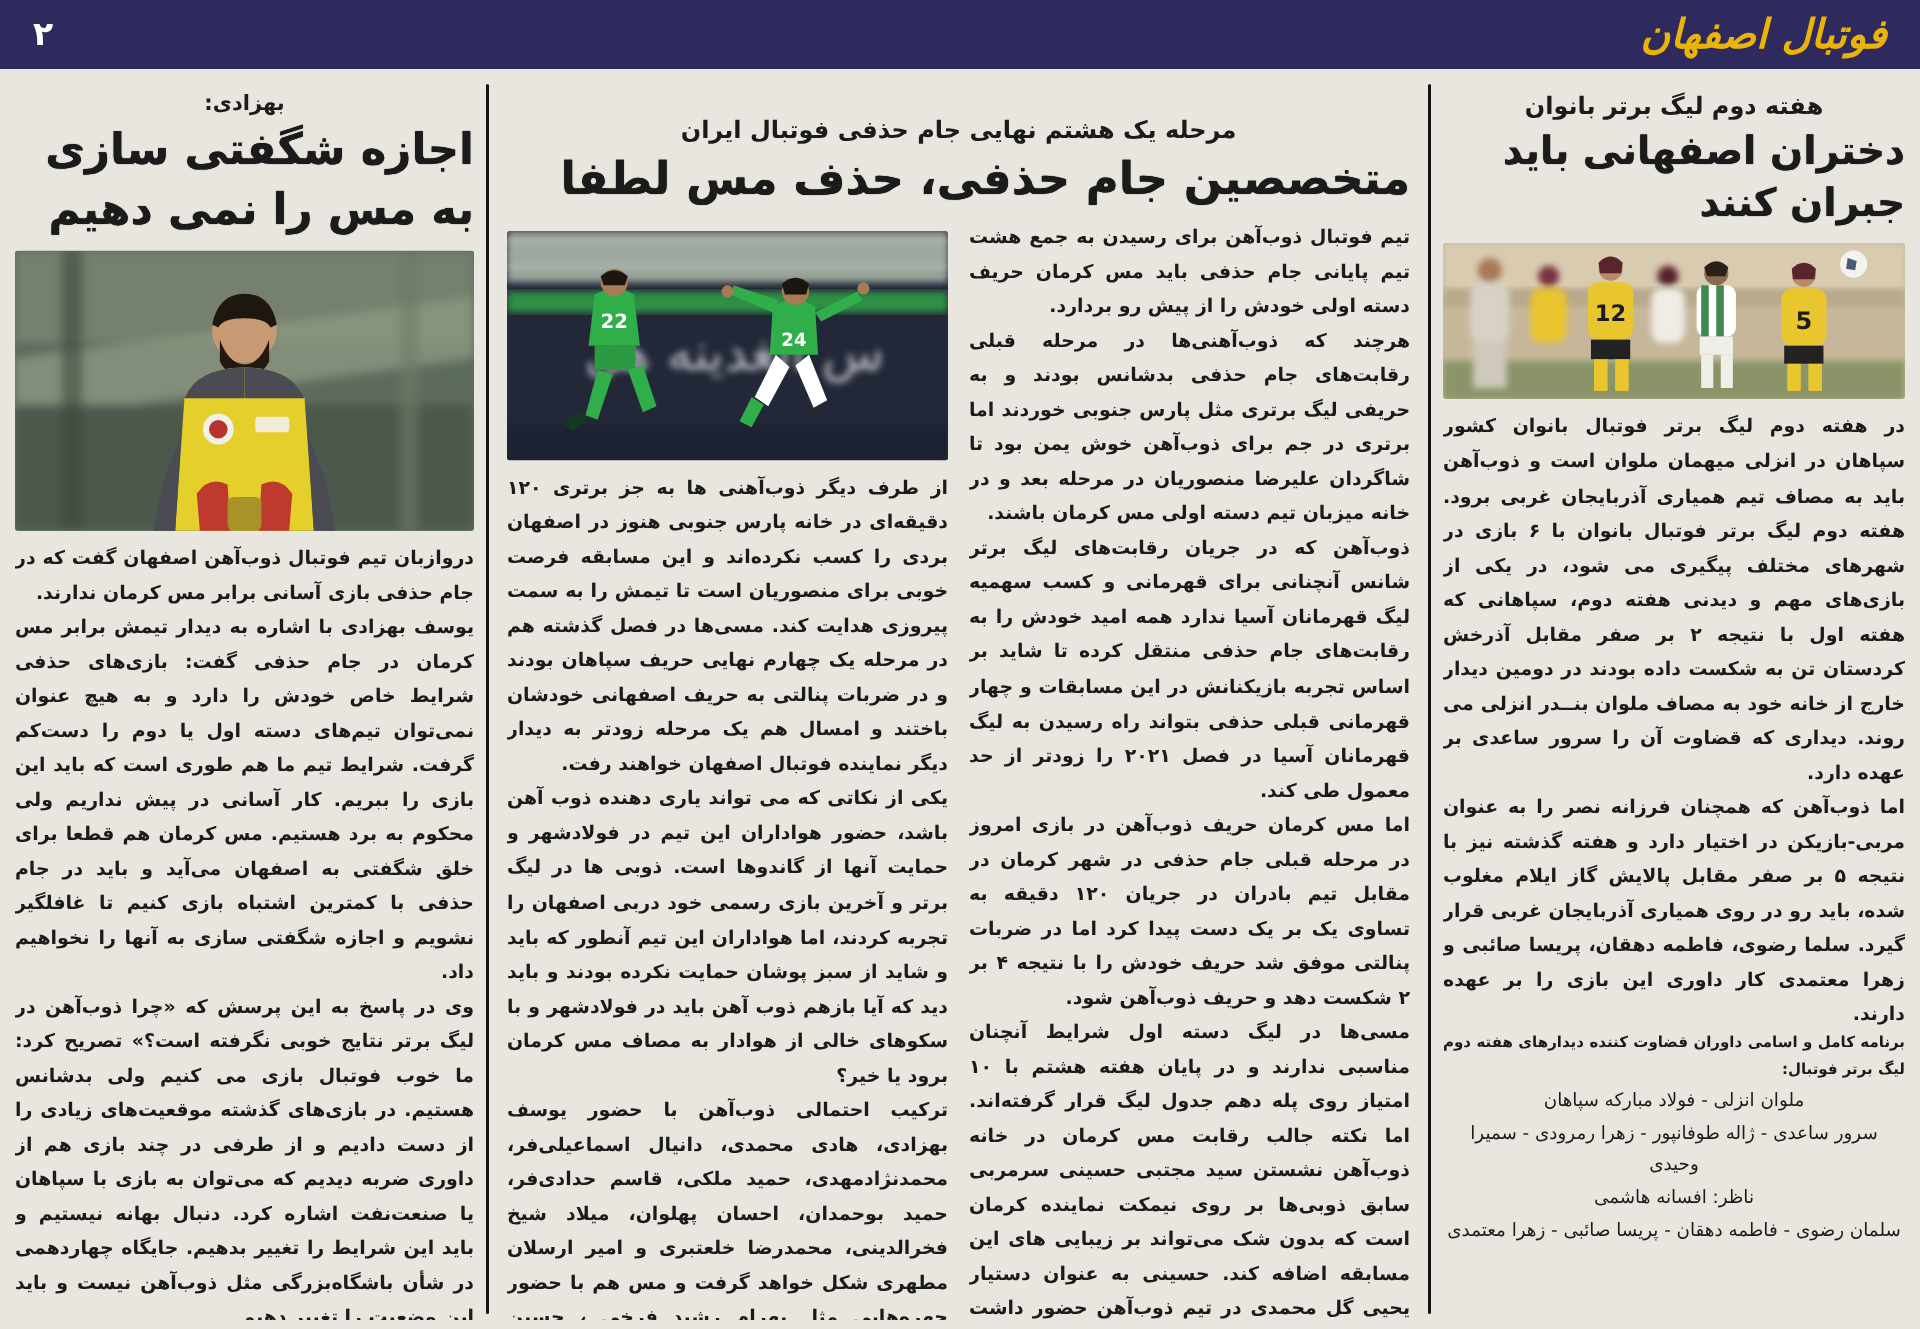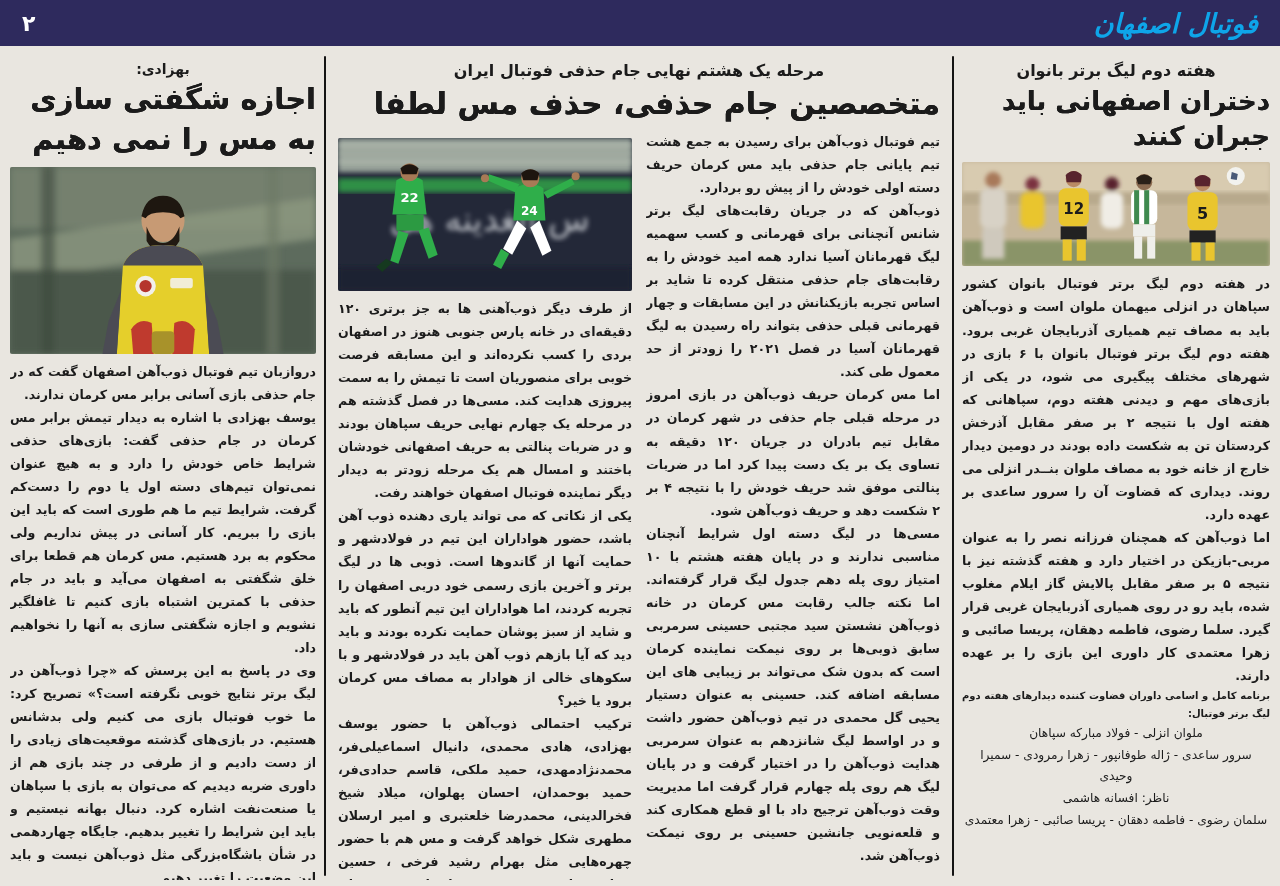--- a/index.html
+++ b/index.html
@@ -12,37 +12,37 @@
   }
   .page { width:1280px; height:886px; display:flex; flex-direction:column; }
 
   
   .masthead {
     height:46px; background:#2e2a5d; flex:0 0 auto;
     display:flex; align-items:center; justify-content:space-between;
     padding:0 22px;
   }
   .logo {
-    color:#0ea5e9; font-size:27px; font-weight:bold; font-style:italic;
+    color:#eab308; font-size:27px; font-weight:bold; font-style:italic;
     letter-spacing:-1px;
   }
   .page-num { color:#ffffff; font-size:22px; font-weight:bold; }
 
   
   .content {
     flex:1 1 auto; display:flex; flex-direction:row;
     padding:8px 10px 6px 10px; overflow:hidden;
   }
   .vrule {
     flex:0 0 2px; width:2px; background:#141414; border-radius:2px;
     margin:2px 8px 4px 8px;
   }
   .col { overflow:hidden; }
   .col-women { flex:0 0 308px; }
-  .col-cup   { flex:1 1 auto; padding:0 4px; }
+  .col-cup   { flex:1 1 auto; padding:0 4px;margin-top:16px; }
   .col-interview { flex:0 0 306px; }
 
   .kicker {
     text-align:center; font-weight:bold; font-size:16px; line-height:1.6;
     padding-top:4px;
   }
   .kicker-small { font-size:14px; }
   .headline {
     font-weight:900; font-size:26px; line-height:1.35;
     letter-spacing:-0.5px;
@@ -166,20 +166,21 @@
     <section class="col col-cup">
       <div class="kicker">مرحله یک هشتم نهایی جام حذفی فوتبال ایران</div>
       <h1 class="headline headline-big">متخصصین جام حذفی، حذف مس لطفا</h1>
 
       <div class="cup-cols">
 
         <div class="cup-sub">
           <div class="body">
 
           <p>تیم فوتبال ذوب‌آهن برای رسیدن به جمع هشت تیم پایانی جام حذفی باید مس کرمان حریف دسته اولی خودش را از پیش رو بردارد.</p>
+              <p>هرچند که ذوب‌آهنی‌ها در مرحله قبلی رقابت‌های جام حذفی بدشانس بودند و به حریفی لیگ برتری مثل پارس جنوبی خوردند اما برتری در جم برای ذوب‌آهن خوش یمن بود تا شاگردان علیرضا منصوریان در مرحله بعد و در خانه میزبان تیم دسته اولی مس کرمان باشند.</p>
               <p>ذوب‌آهن که در جریان رقابت‌های لیگ برتر شانس آنچنانی برای قهرمانی و کسب سهمیه لیگ قهرمانان آسیا ندارد همه امید خودش را به رقابت‌های جام حذفی منتقل کرده تا شاید بر اساس تجربه بازیکنانش در این مسابقات و چهار قهرمانی قبلی حذفی بتواند راه رسیدن به لیگ قهرمانان آسیا در فصل ۲۰۲۱ را زودتر از حد معمول طی کند.</p>
               <p>اما مس کرمان حریف ذوب‌آهن در بازی امروز در مرحله قبلی جام حذفی در شهر کرمان در مقابل تیم بادران در جریان ۱۲۰ دقیقه به تساوی یک بر یک دست پیدا کرد اما در ضربات پنالتی موفق شد حریف خودش را با نتیجه ۴ بر ۲ شکست دهد و حریف ذوب‌آهن شود.</p>
               <p>مسی‌ها در لیگ دسته اول شرایط آنچنان مناسبی ندارند و در پایان هفته هشتم با ۱۰ امتیاز روی پله دهم جدول لیگ قرار گرفته‌اند. اما نکته جالب رقابت مس کرمان در خانه ذوب‌آهن نشستن سید مجتبی حسینی سرمربی سابق ذوبی‌ها بر روی نیمکت نماینده کرمان است که بدون شک می‌تواند بر زیبایی های این مسابقه اضافه کند. حسینی به عنوان دستیار یحیی گل محمدی در تیم ذوب‌آهن حضور داشت و در اواسط لیگ شانزدهم به عنوان سرمربی هدایت ذوب‌آهن را در اختیار گرفت و در پایان لیگ هم روی پله چهارم قرار گرفت اما مدیریت وقت ذوب‌آهن ترجیح داد با او قطع همکاری کند و قلعه‌نویی جانشین حسینی بر روی نیمکت ذوب‌آهن شد.</p>
             </div>
         </div>
 
         <div class="cup-sub">
           <div class="photo">
             <svg viewBox="0 0 292 152" xmlns="http://www.w3.org/2000/svg">
               <defs>

